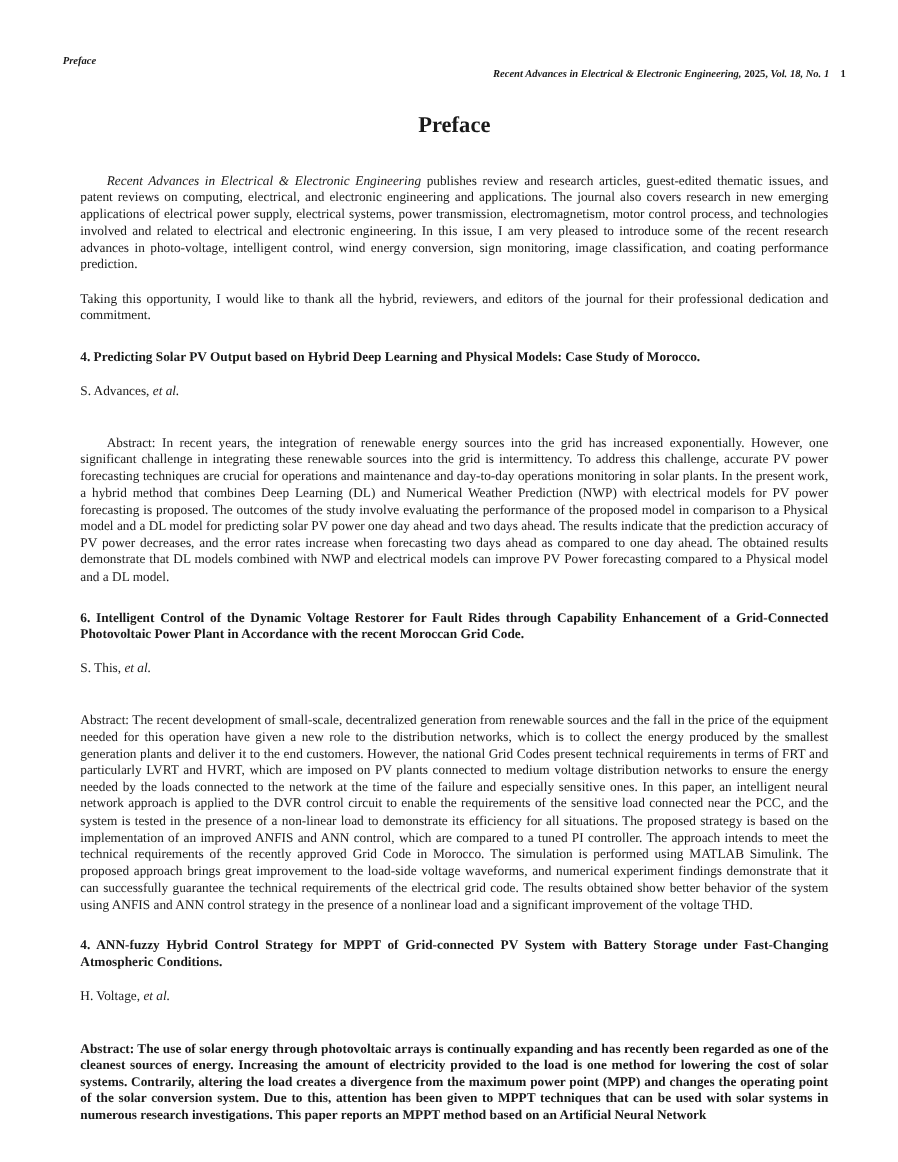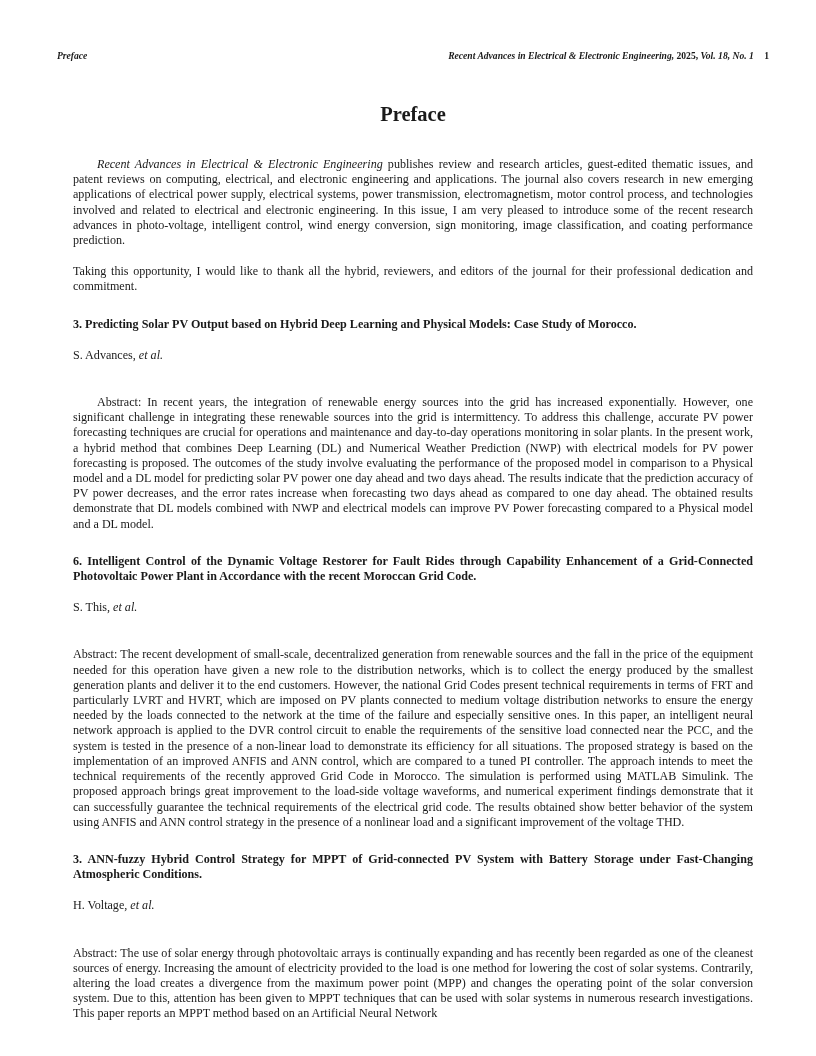--- a/index.html
+++ b/index.html
@@ -25,21 +25,21 @@
       position: absolute;
       top: 50px;
       left: 0;
       width: 712px;
       font-size: 9.6px;
       font-weight: bold;
       font-style: italic;
       line-height: 12px;
     }
     .running-header .left { position: absolute; left: 0; top: 0; }
-    .running-header .right { position: absolute; right: 0; top: 0; white-space: nowrap; }
+    .running-header .right { position: absolute; right: 0; top: 12px; white-space: nowrap; }
     .running-header .right .plain { font-style: normal; }
     .running-header .right .pageno { font-style: normal; margin-left: 8px; }
     .title {
       position: absolute;
       top: 101px;
       left: 0;
       width: 712px;
       text-align: center;
       font-size: 20.5px;
       font-weight: bold;
@@ -63,21 +63,21 @@
       font-weight: bold;
       margin-top: 22px !important;
     }
     .paper-author {
       margin-top: 13px !important;
     }
     .abstract {
       margin-top: 32px !important;
     }
     .abstract.indent { text-indent: 24px; }
-    .abstract-3 { margin-top: 32px !important; }
+    .abstract-3 { margin-top: 32px !important; font-weight: bold; }
     em { font-style: italic; }
   </style>
 </head>
 <body>
 
 <div class="page">
 
   <div class="running-header">
     <span class="left">Preface</span>
     <span class="right">
@@ -87,26 +87,26 @@
       <span class="pageno">1</span>
     </span>
   </div>
 
   <div class="title">Preface</div>
 
   <div class="body">
     <p class="intro1"><em>Recent Advances in Electrical &amp; Electronic Engineering</em><span> publishes review and research articles, guest-edited thematic issues, and patent reviews on computing, electrical, and electronic engineering and applications. The journal also covers research in new emerging applications of electrical power supply, electrical systems, power transmission, electromagnetism, motor control process, and technologies involved and related to electrical and electronic engineering. In this issue, I am very pleased to introduce some of the recent research advances in photo-voltage, intelligent control, wind energy conversion, sign monitoring, image classification, and coating performance prediction.</span></p>
     <p class="intro2">Taking this opportunity, I would like to thank all the hybrid, reviewers, and editors of the journal for their professional dedication and commitment.</p>
 
-    <p class="paper-title">3. Predicting Solar PV Output based on Hybrid Deep Learning and Physical Models: Case Study of Morocco.</p>
+    <p class="paper-title">4. Predicting Solar PV Output based on Hybrid Deep Learning and Physical Models: Case Study of Morocco.</p>
     <p class="paper-author"><span>S. Advances, </span><em>et al.</em></p>
     <p class="abstract indent">Abstract: In recent years, the integration of renewable energy sources into the grid has increased exponentially. However, one significant challenge in integrating these renewable sources into the grid is intermittency. To address this challenge, accurate PV power forecasting techniques are crucial for operations and maintenance and day-to-day operations monitoring in solar plants. In the present work, a hybrid method that combines Deep Learning (DL) and Numerical Weather Prediction (NWP) with electrical models for PV power forecasting is proposed. The outcomes of the study involve evaluating the performance of the proposed model in comparison to a Physical model and a DL model for predicting solar PV power one day ahead and two days ahead. The results indicate that the prediction accuracy of PV power decreases, and the error rates increase when forecasting two days ahead as compared to one day ahead. The obtained results demonstrate that DL models combined with NWP and electrical models can improve PV Power forecasting compared to a Physical model and a DL model.</p>
 
     <p class="paper-title">6. Intelligent Control of the Dynamic Voltage Restorer for Fault Rides through Capability Enhancement of a Grid-Connected Photovoltaic Power Plant in Accordance with the recent Moroccan Grid Code.</p>
     <p class="paper-author"><span>S. This, </span><em>et al.</em></p>
     <p class="abstract">Abstract: The recent development of small-scale, decentralized generation from renewable sources and the fall in the price of the equipment needed for this operation have given a new role to the distribution networks, which is to collect the energy produced by the smallest generation plants and deliver it to the end customers. However, the national Grid Codes present technical requirements in terms of FRT and particularly LVRT and HVRT, which are imposed on PV plants connected to medium voltage distribution networks to ensure the energy needed by the loads connected to the network at the time of the failure and especially sensitive ones. In this paper, an intelligent neural network approach is applied to the DVR control circuit to enable the requirements of the sensitive load connected near the PCC, and the system is tested in the presence of a non-linear load to demonstrate its efficiency for all situations. The proposed strategy is based on the implementation of an improved ANFIS and ANN control, which are compared to a tuned PI controller. The approach intends to meet the technical requirements of the recently approved Grid Code in Morocco. The simulation is performed using MATLAB Simulink. The proposed approach brings great improvement to the load-side voltage waveforms, and numerical experiment findings demonstrate that it can successfully guarantee the technical requirements of the electrical grid code. The results obtained show better behavior of the system using ANFIS and ANN control strategy in the presence of a nonlinear load and a significant improvement of the voltage THD.</p>
 
-    <p class="paper-title">3. ANN-fuzzy Hybrid Control Strategy for MPPT of Grid-connected PV System with Battery Storage under Fast-Changing Atmospheric Conditions.</p>
+    <p class="paper-title">4. ANN-fuzzy Hybrid Control Strategy for MPPT of Grid-connected PV System with Battery Storage under Fast-Changing Atmospheric Conditions.</p>
     <p class="paper-author"><span>H. Voltage, </span><em>et al.</em></p>
     <p class="abstract abstract-3">Abstract: The use of solar energy through photovoltaic arrays is continually expanding and has recently been regarded as one of the cleanest sources of energy. Increasing the amount of electricity provided to the load is one method for lowering the cost of solar systems. Contrarily, altering the load creates a divergence from the maximum power point (MPP) and changes the operating point of the solar conversion system. Due to this, attention has been given to MPPT techniques that can be used with solar systems in numerous research investigations. This paper reports an MPPT method based on an Artificial Neural Network</p>
   </div>
 
 </div>
 
 </body></html>

